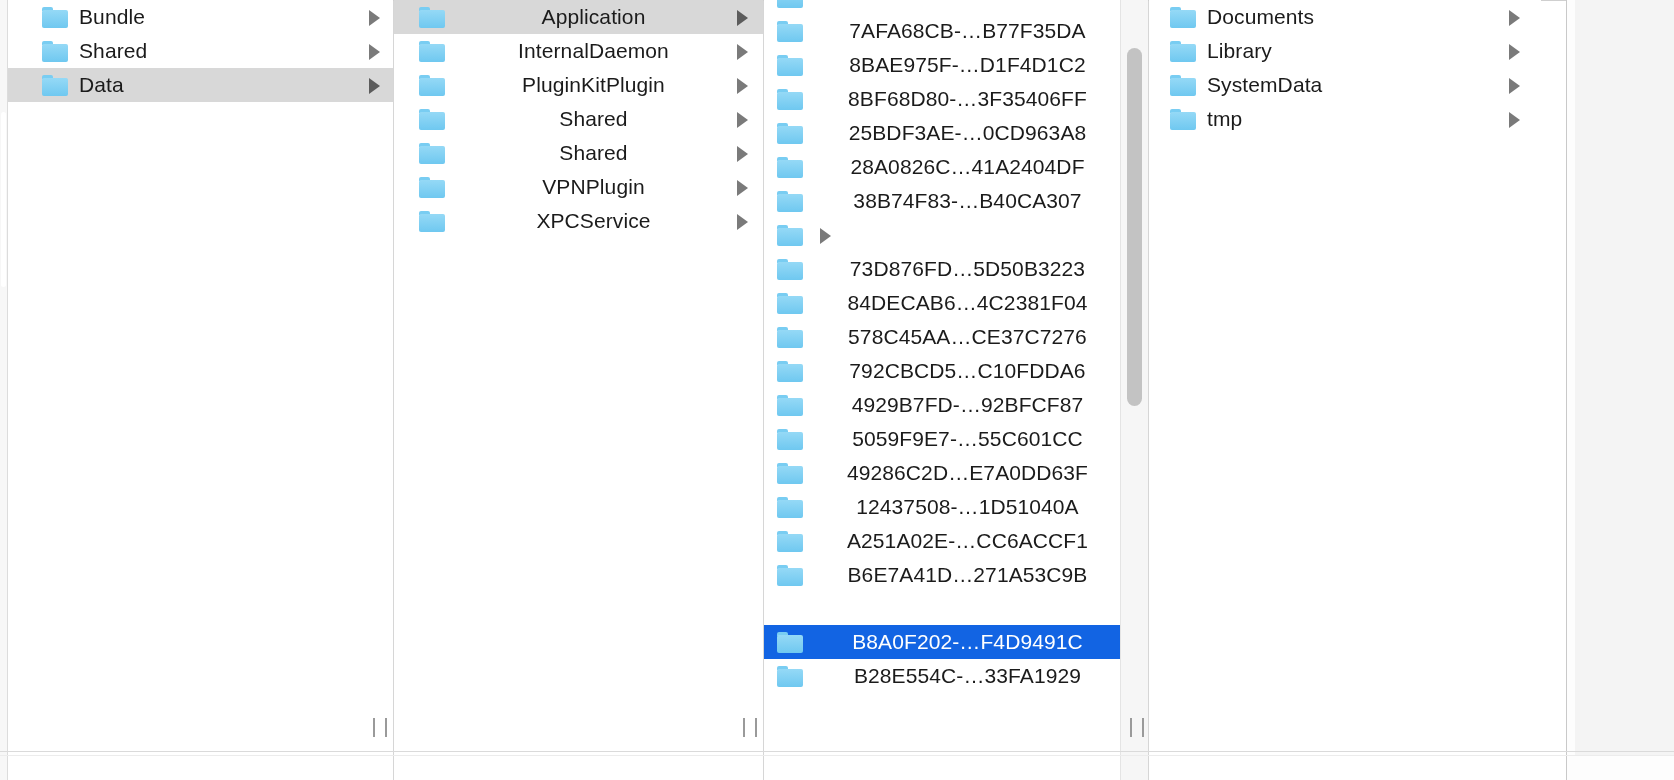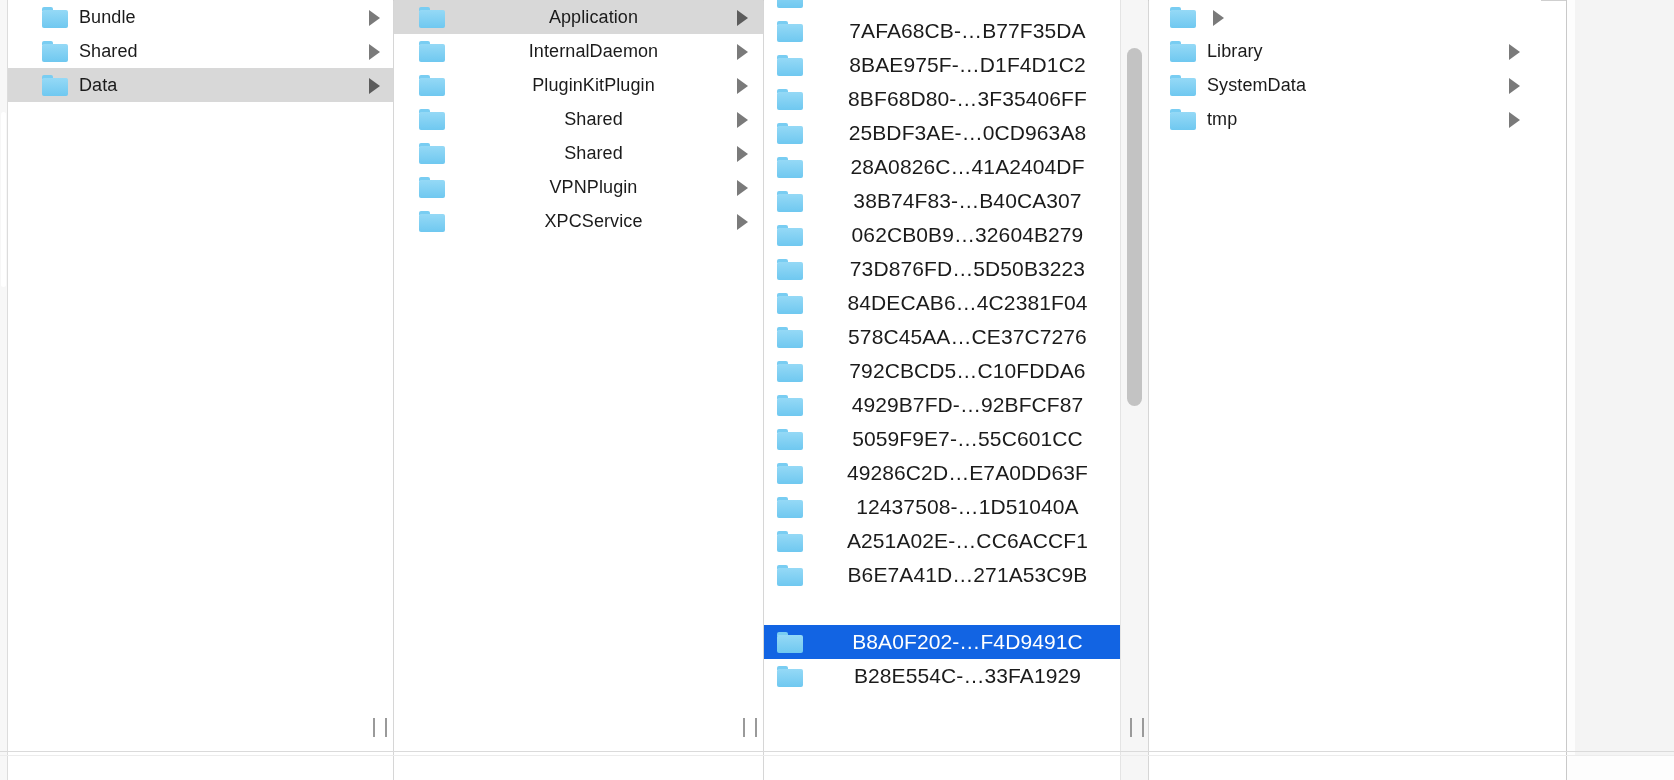--- a/index.html
+++ b/index.html
@@ -82,21 +82,21 @@
   .folder-icon .body {
     position:absolute;
     left:0; top:3px;
     width:26px; height:18px;
     background:#7fd0f4;
     border-radius:2px;
     background-image:linear-gradient(#95d9f6, #6fc8f0);
   }
 
   .row-label {
-    font-size:18px;
+    font-size:21px;
     color:#1b1b1b;
     letter-spacing:0.1px;
     line-height:34px;
     overflow:hidden;
     text-overflow:clip;
     flex:1 1 auto;
   }
   .row.selected-active .row-label { color:#ffffff; }
 
   
@@ -368,21 +368,20 @@
             <span class="body"></span>
           </span>
           <span class="row-label">38B74F83-…B40CA307</span>
           <span class="disclosure"><i></i></span>
         </div>
         <div class="row">
           <span class="folder-icon">
             <span class="tab"></span>
             <span class="body"></span>
           </span>
-          <span class="row-label">062CB0B9…32604B279</span>
           <span class="disclosure"><i></i></span>
         </div>
         <div class="row">
           <span class="folder-icon">
             <span class="tab"></span>
             <span class="body"></span>
           </span>
           <span class="row-label">73D876FD…5D50B3223</span>
           <span class="disclosure"><i></i></span>
         </div>
@@ -485,20 +484,21 @@
   </div>
   <div class="col-divider"></div>
 
   <div class="column" id="col4">
     <div class="rows">
         <div class="row">
           <span class="folder-icon">
             <span class="tab"></span>
             <span class="body"></span>
           </span>
+          <span class="row-label">Documents</span>
           <span class="disclosure"><i></i></span>
         </div>
         <div class="row">
           <span class="folder-icon">
             <span class="tab"></span>
             <span class="body"></span>
           </span>
           <span class="row-label">Library</span>
           <span class="disclosure"><i></i></span>
         </div>

